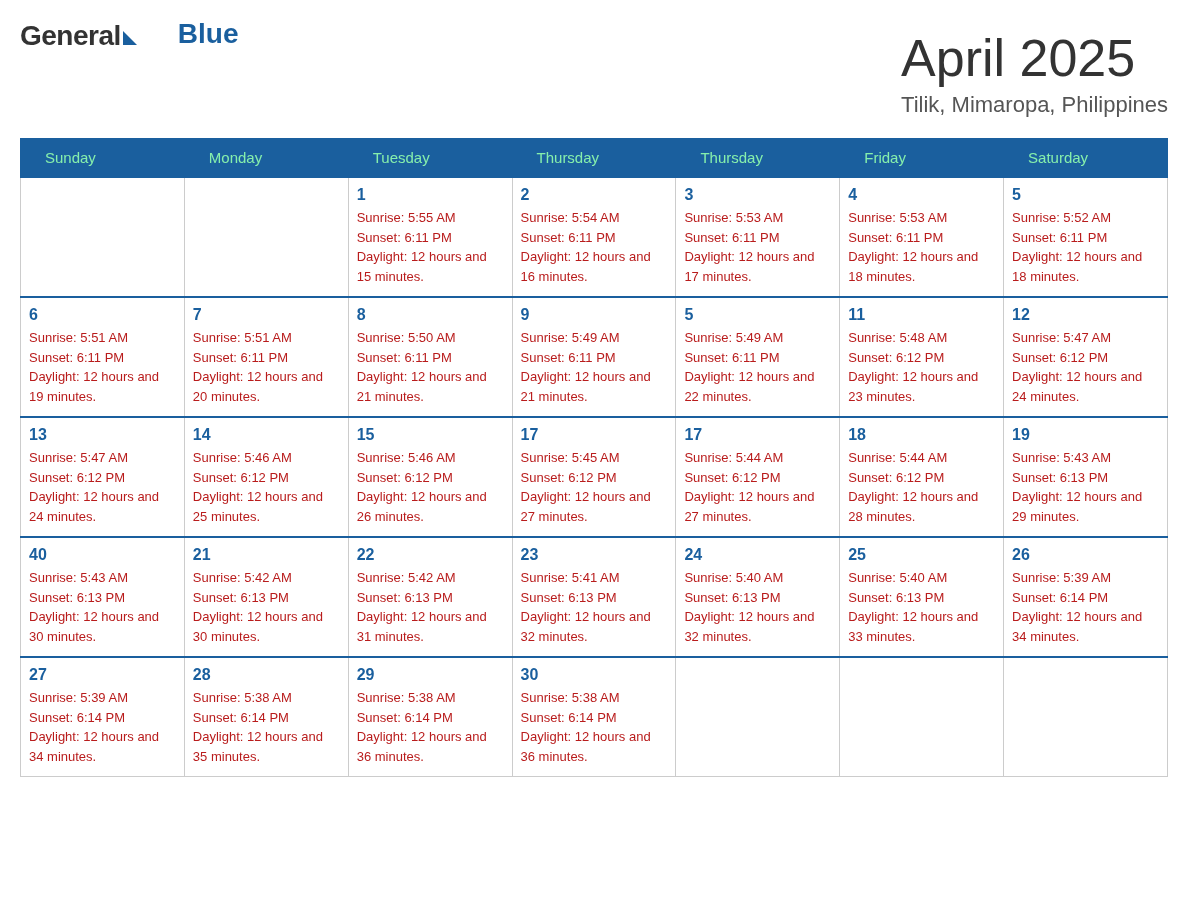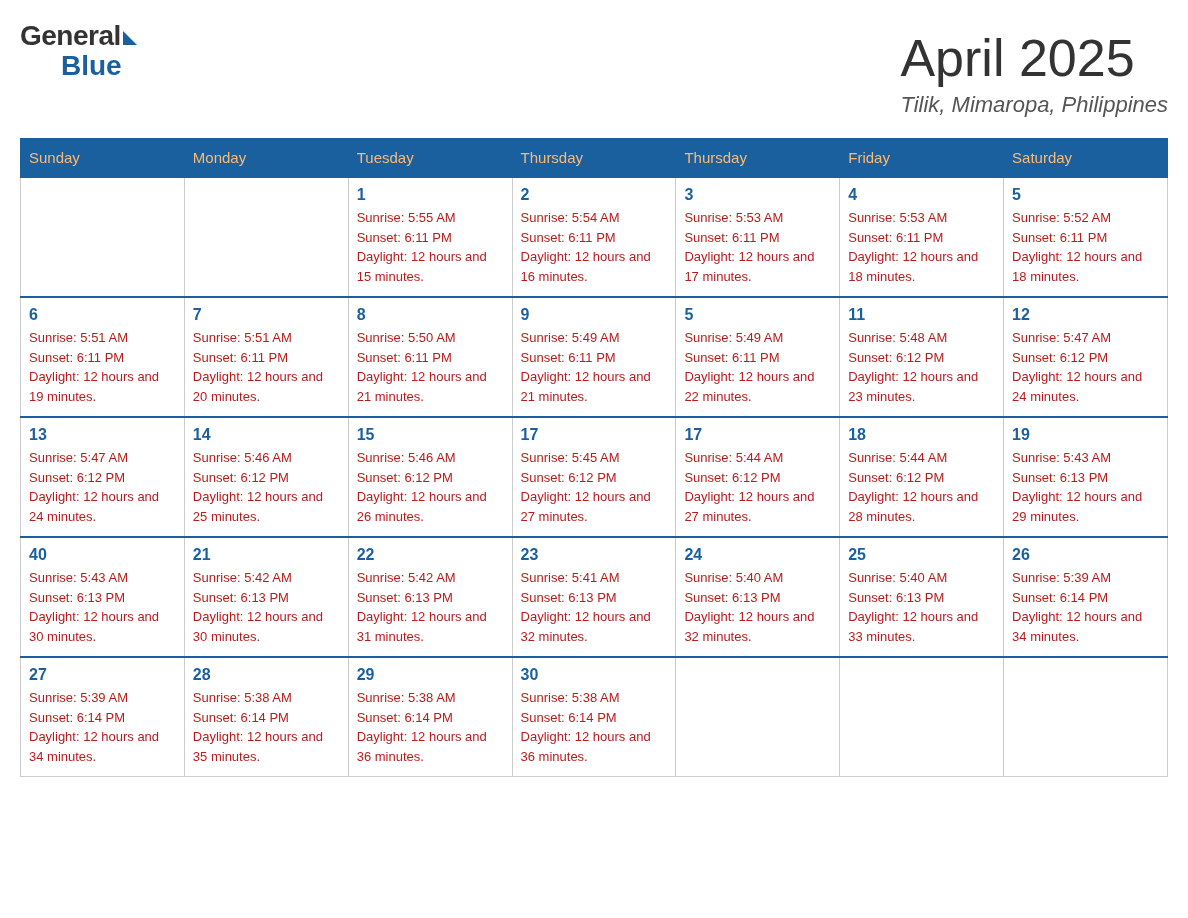--- a/index.html
+++ b/index.html
@@ -12,21 +12,21 @@
       min-height: 918px;
     }
     .header {
       display: flex;
       justify-content: space-between;
       align-items: flex-start;
       margin-bottom: 20px;
     }
     .logo {
       display: flex;
-      flex-direction: column;
+      flex-direction: row;
       align-items: flex-start;
     }
     .logo-top {
       display: flex;
       align-items: center;
     }
     .logo-general {
       font-size: 28px;
       font-weight: bold;
       color: #333;
@@ -55,31 +55,30 @@
     }
     .month-year {
       font-size: 52px;
       font-weight: normal;
       color: #333;
     }
     .location {
       font-size: 22px;
       color: #555;
       margin-top: 4px;
-      font-style: italic;
     }
     .calendar {
       width: 100%;
       border-collapse: collapse;
       border: 1px solid #ccc;
     }
     .calendar th {
       background-color: #1a5f9e;
-      color: #fdba74;
-      padding: 10px 8px;
+      color: #86efac;
+      padding: 10px 24px;
       font-size: 15px;
       font-weight: normal;
       text-align: left;
       border: 1px solid #1a5f9e;
     }
     .calendar td {
       vertical-align: top;
       padding: 8px 8px 10px 8px;
       border: 1px solid #ccc;
       width: 14.28%;

